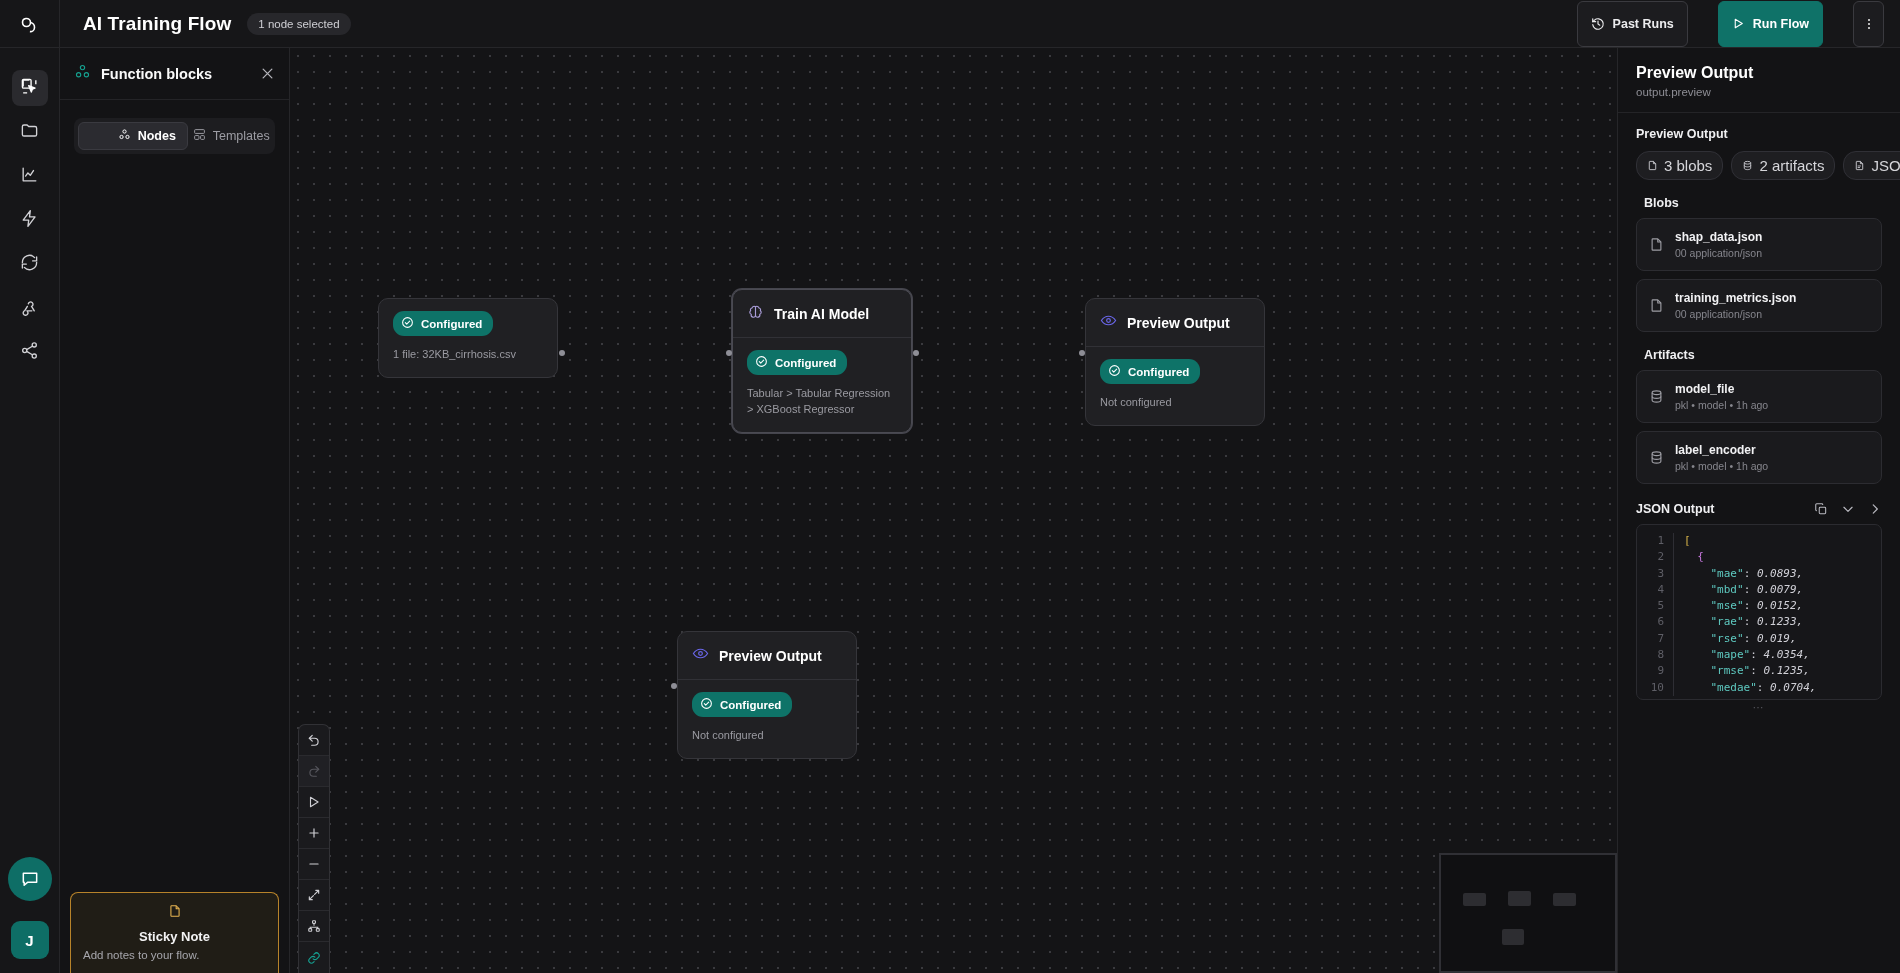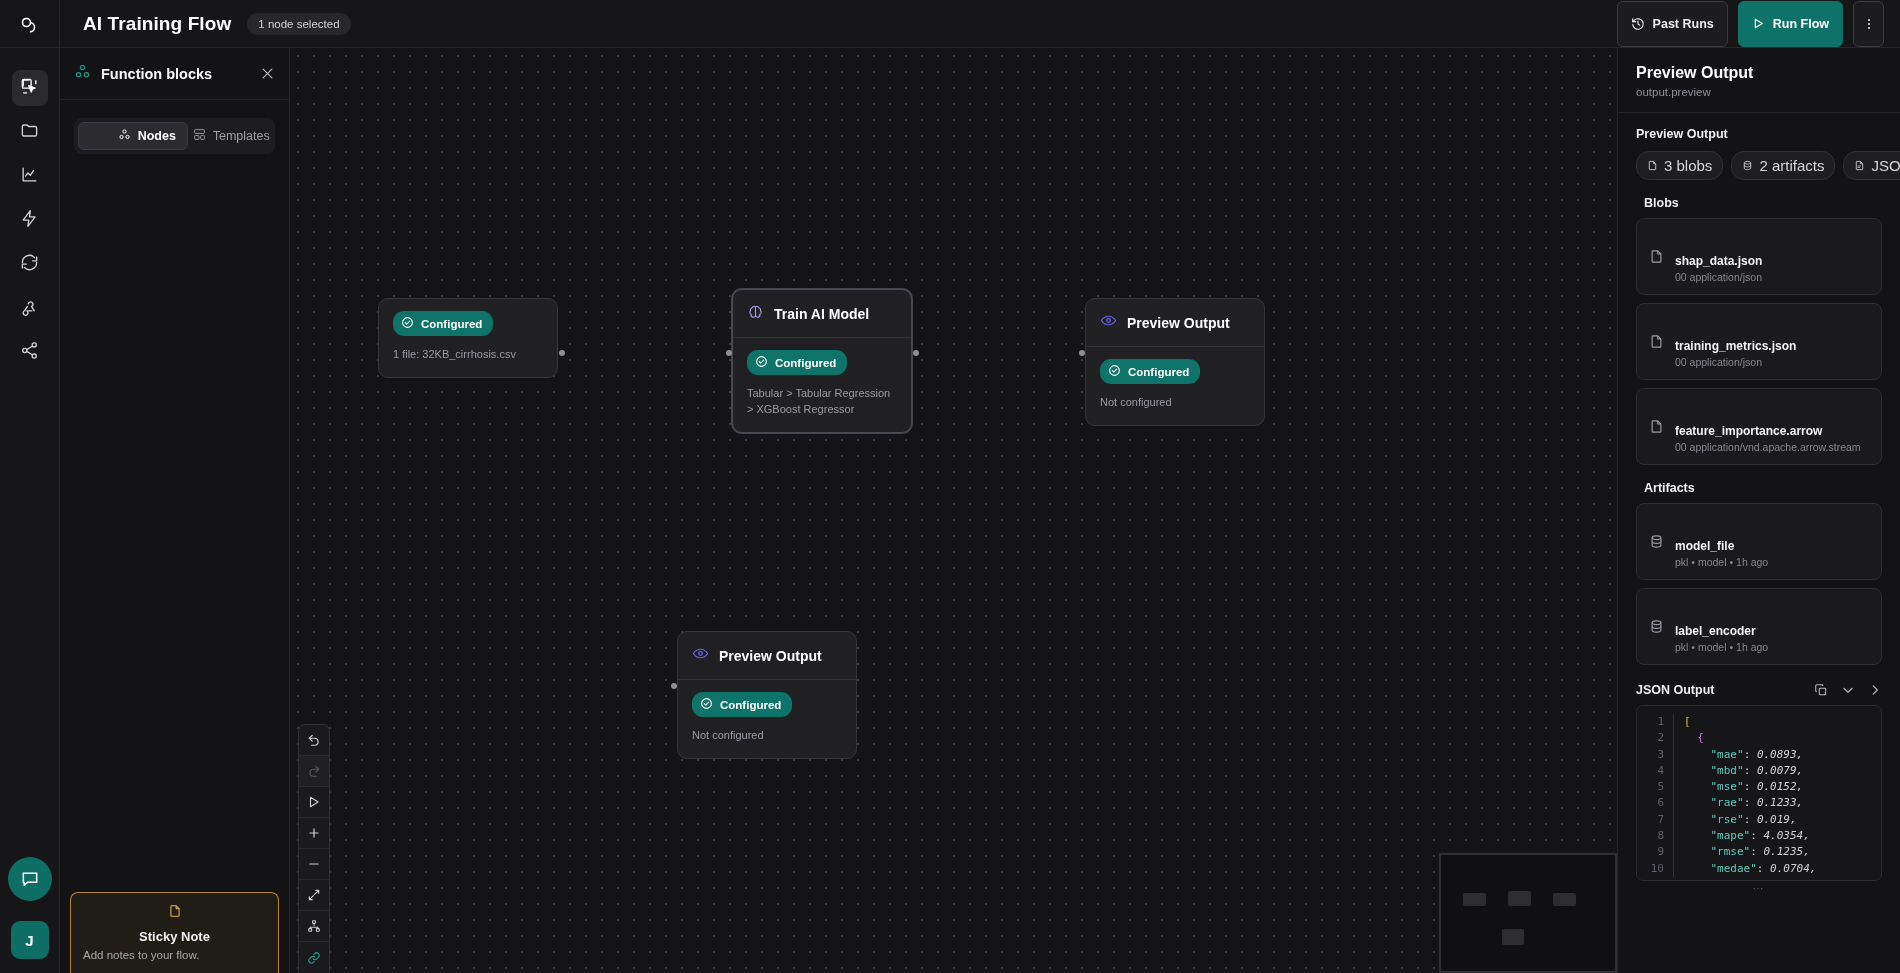--- a/index.html
+++ b/index.html
@@ -36,21 +36,21 @@
     white-space: nowrap;
   }
   .topbar-right {
     margin-left: auto; display: flex; align-items: center; gap: 10px;
     padding-right: 16px;
   }
   .btn {
     display: inline-flex; align-items: center; gap: 8px;
     height: 46px; padding: 0 13px; border-radius: 6px;
     font-size: 12.5px; font-weight: bold; cursor: pointer;
-    border: 1px solid #3a3a3f; background: #1c1c1f; color: #ececee;
+    border: 1px solid #3a3a3f; background: #1c1c1f; color: #ececee; margin-left: 20px;
   }
   .btn.primary { background: #0f7268; border-color: #0f7268; color: #fff; }
   .btn.icon-only { width: 31px; padding: 0; justify-content: center; }
   .btn svg { display: block; }
 
   
   .body { flex: 1; display: flex; min-height: 0; position: relative; }
 
   
   .rail {
@@ -184,21 +184,21 @@
     font-size: 15px; color: #d6d6da; padding: 5px 10px; cursor: pointer;
     white-space: nowrap;
   }
   .sub-head { font-size: 12.5px; font-weight: bold; color: #f0f0f2; margin: 16px 8px 8px; }
   .res-card {
     display: flex; align-items: center; gap: 11px;
     background: #1a1a1d; border: 1px solid #2c2c31; border-radius: 8px;
     padding: 11px 12px; margin-bottom: 8px; cursor: pointer;
   }
   .res-icon { color: #9d9da4; display: flex; flex: 0 0 auto; }
-  .res-name { font-size: 12px; font-weight: bold; color: #f2f2f4; margin-top: 24px; }
+  .res-name { font-size: 12px; font-weight: bold; color: #f2f2f4; }
   .res-meta { font-size: 10.5px; color: #86868d; margin-top: 3px; }
 
   .json-head {
     display: flex; align-items: center; margin: 18px 0 8px;
   }
   .json-head .t { font-size: 12.5px; font-weight: bold; color: #f0f0f2; }
   .json-actions { margin-left: auto; display: flex; align-items: center; gap: 13px; color: #b9b9c0; }
   .json-actions span { display: flex; cursor: pointer; }
   .code {
     background: #161619; border: 1px solid #2b2b30; border-radius: 7px;
@@ -610,32 +610,20 @@
             <svg width="15" height="15" viewBox="0 0 24 24" fill="none" stroke="#9d9da4" stroke-width="1.8" stroke-linejoin="round">
               <path d="M14 3H6a1 1 0 00-1 1v16a1 1 0 001 1h12a1 1 0 001-1V8z"></path>
                 <path d="M14 3v5h5"></path>
             </svg>
           </span>
           <div>
             <div class="res-name">training_metrics.json</div>
             <div class="res-meta">00   application/json</div>
           </div>
         </div>
-        <div class="res-card">
-          <span class="res-icon">
-            <svg width="15" height="15" viewBox="0 0 24 24" fill="none" stroke="#9d9da4" stroke-width="1.8" stroke-linejoin="round">
-              <path d="M14 3H6a1 1 0 00-1 1v16a1 1 0 001 1h12a1 1 0 001-1V8z"></path>
-                <path d="M14 3v5h5"></path>
-            </svg>
-          </span>
-          <div>
-            <div class="res-name">feature_importance.arrow</div>
-            <div class="res-meta">00   application/vnd.apache.arrow.stream</div>
-          </div>
-        </div>
 
         <div class="sub-head">Artifacts</div>
 
         <div class="res-card">
           <span class="res-icon">
             <svg width="15" height="15" viewBox="0 0 24 24" fill="none" stroke="#9d9da4" stroke-width="1.8">
               <ellipse cx="12" cy="6" rx="7" ry="3"></ellipse>
                 <path d="M5 6v12c0 1.7 3.1 3 7 3s7-1.3 7-3V6"></path>
                 <path d="M5 12c0 1.7 3.1 3 7 3s7-1.3 7-3"></path>
             </svg>

